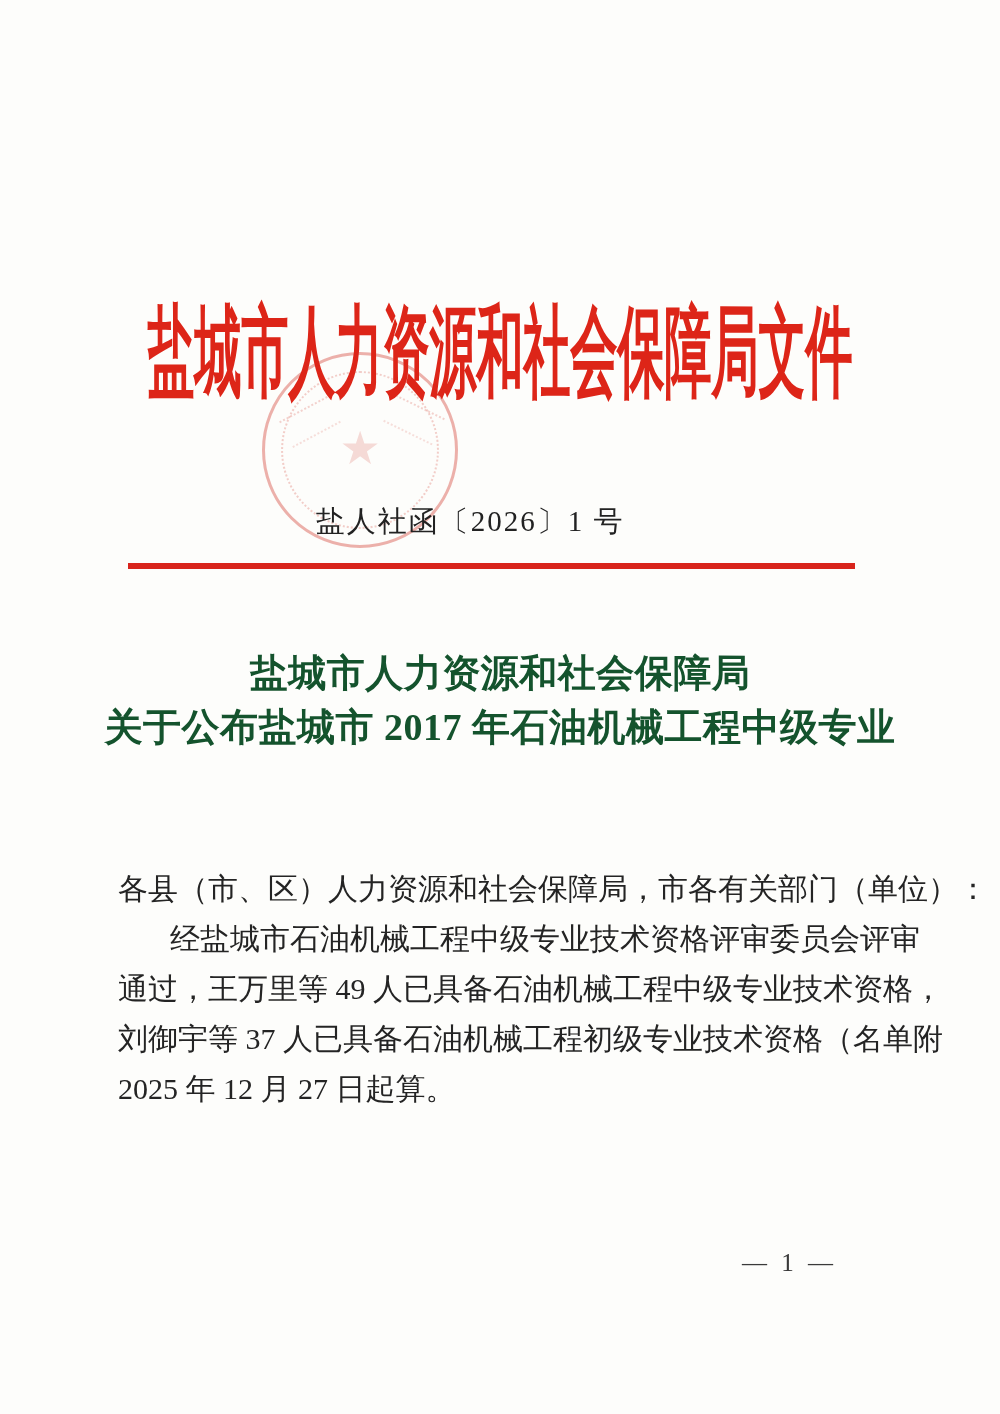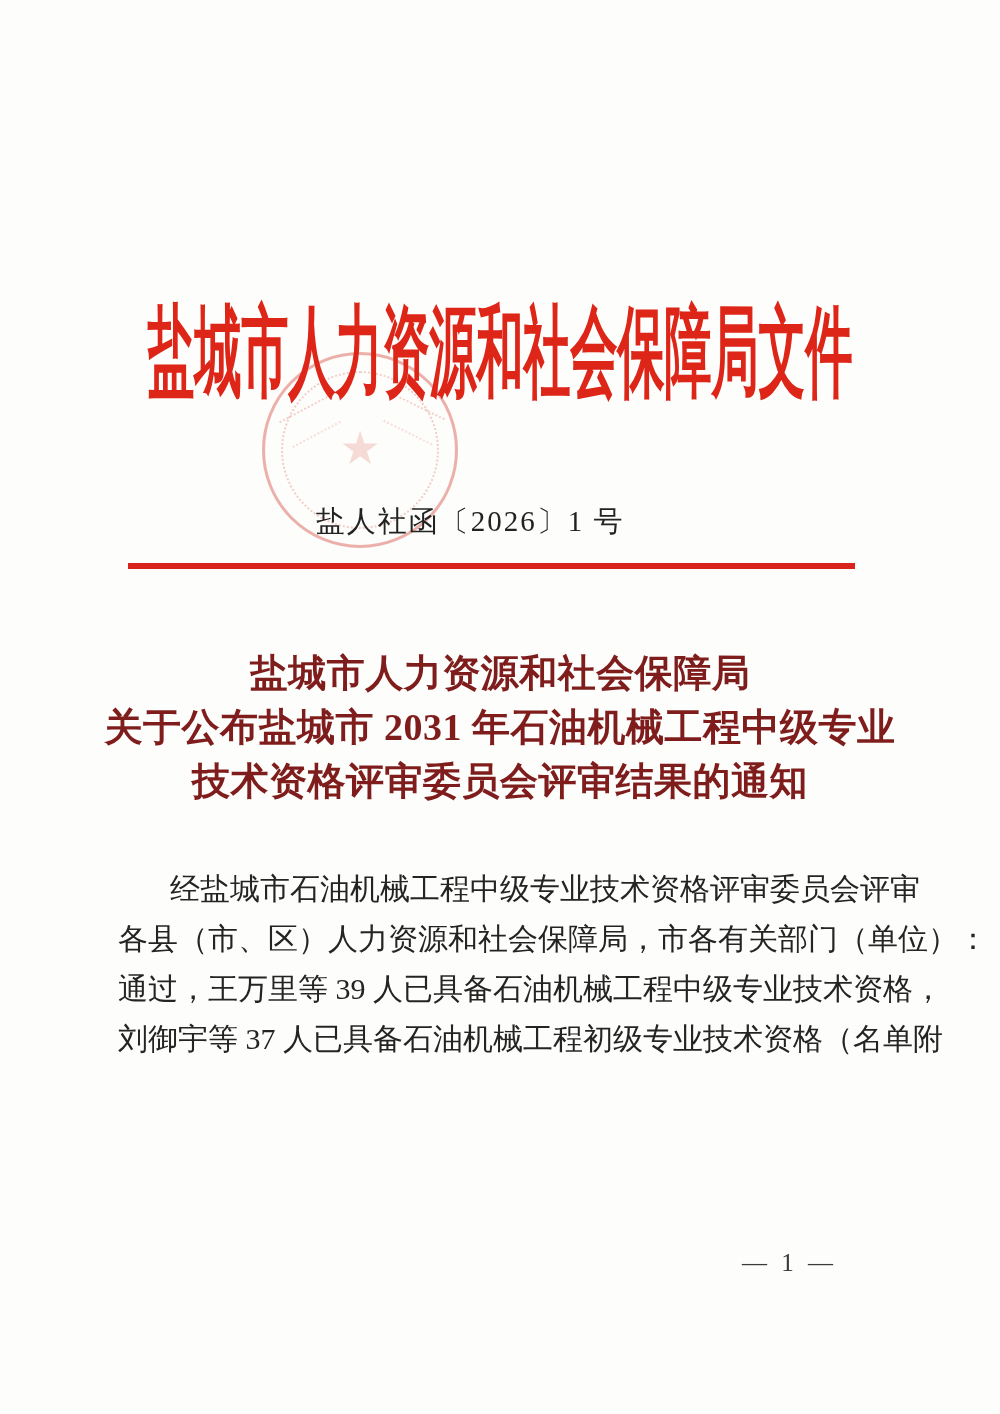--- a/index.html
+++ b/index.html
@@ -112,21 +112,21 @@
     top: 646px;
     left: 60px;
     width: 880px;
     text-align: center;
     z-index: 3;
   }
   .doc-title-line {
     font-size: 38px;
     line-height: 54px;
     font-weight: 700;
-    color: #7f1d1d;
+    color: #14532d;
     letter-spacing: 0.5px;
     white-space: nowrap;
   }
 
   
   .doc-body {
     position: absolute;
     top: 864px;
     left: 118px;
     width: 764px;
@@ -174,26 +174,26 @@
   </div>
 
   <h1 class="org-title">盐城市人力资源和社会保障局文件</h1>
 
   <div class="doc-number">盐人社函〔2026〕1 号</div>
 
   <div class="red-divider"></div>
 
   <div class="doc-title">
     <div class="doc-title-line">盐城市人力资源和社会保障局</div>
-    <div class="doc-title-line">关于公布盐城市 2031 年石油机械工程中级专业</div>
-    <div class="doc-title-line">技术资格评审委员会评审结果的通知</div>
+    <div class="doc-title-line">关于公布盐城市 2017 年石油机械工程中级专业</div>
   </div>
 
   <div class="doc-body">
+    <p class="body-line">各县（市、区）人力资源和社会保障局，市各有关部门（单位）：</p>
     <p class="body-line indent">经盐城市石油机械工程中级专业技术资格评审委员会评审</p>
-    <p class="body-line">各县（市、区）人力资源和社会保障局，市各有关部门（单位）：</p>
-    <p class="body-line">通过，王万里等 39 人已具备石油机械工程中级专业技术资格，</p>
+    <p class="body-line">通过，王万里等 49 人已具备石油机械工程中级专业技术资格，</p>
     <p class="body-line">刘御宇等 37 人已具备石油机械工程初级专业技术资格（名单附</p>
+    <p class="body-line last">2025 年 12 月 27 日起算。</p>
   </div>
 
   <div class="page-number">— 1 —</div>
 
 </div>
 
 </body></html>

